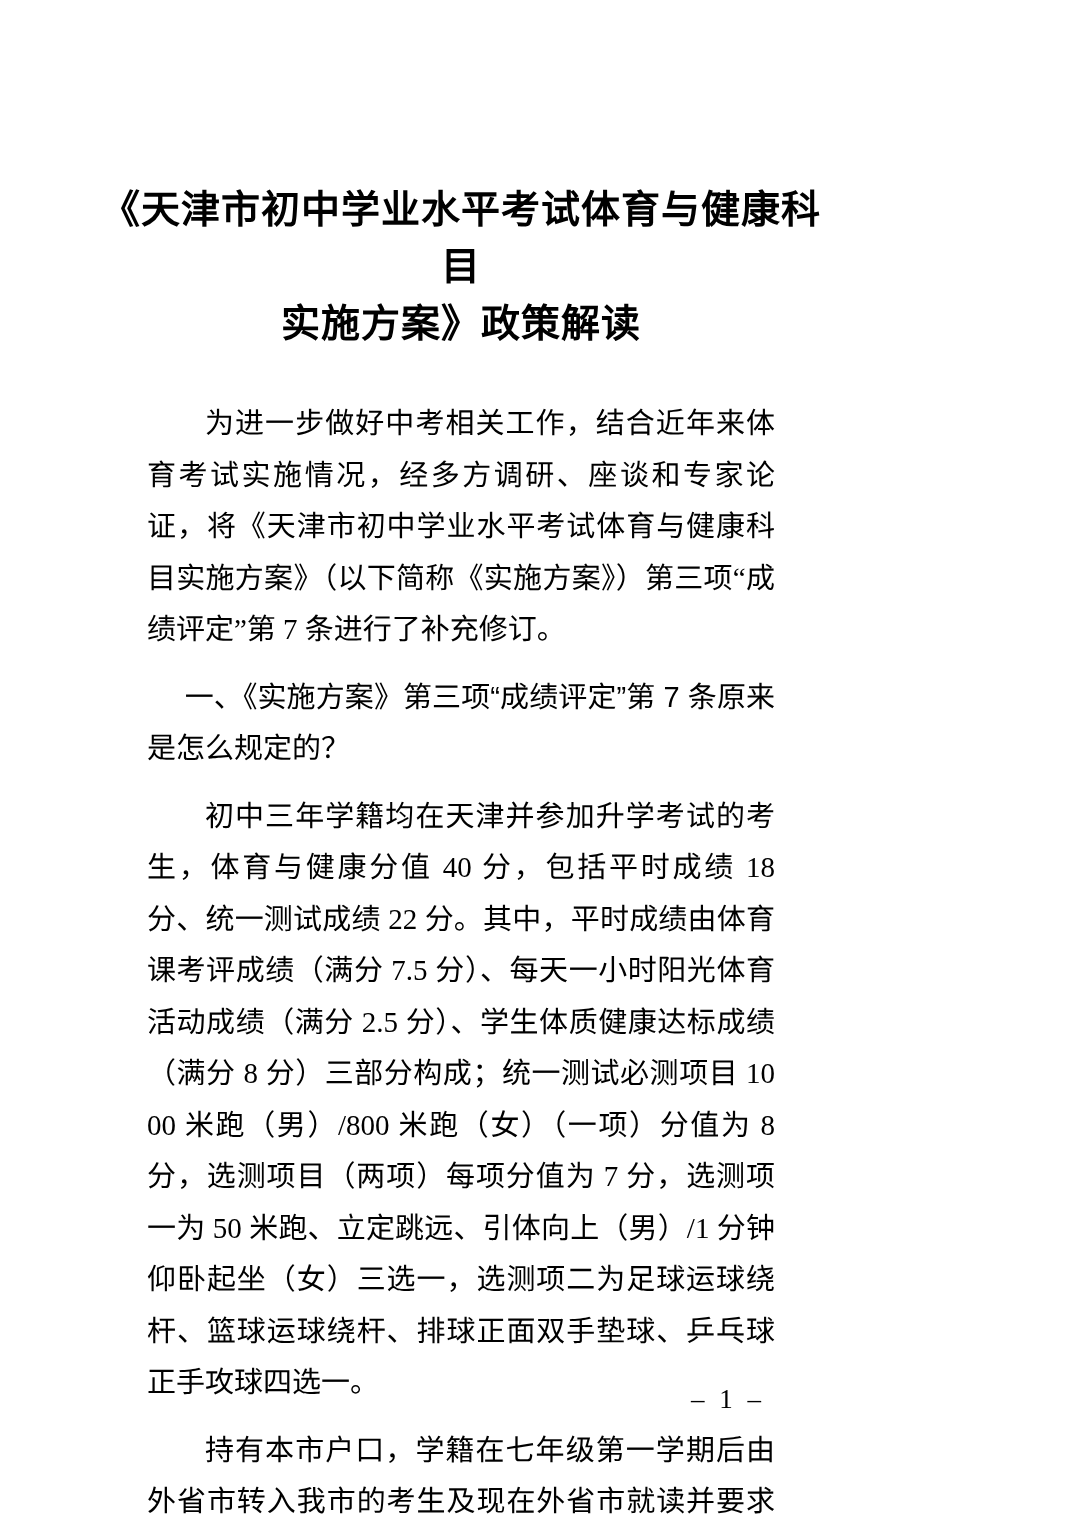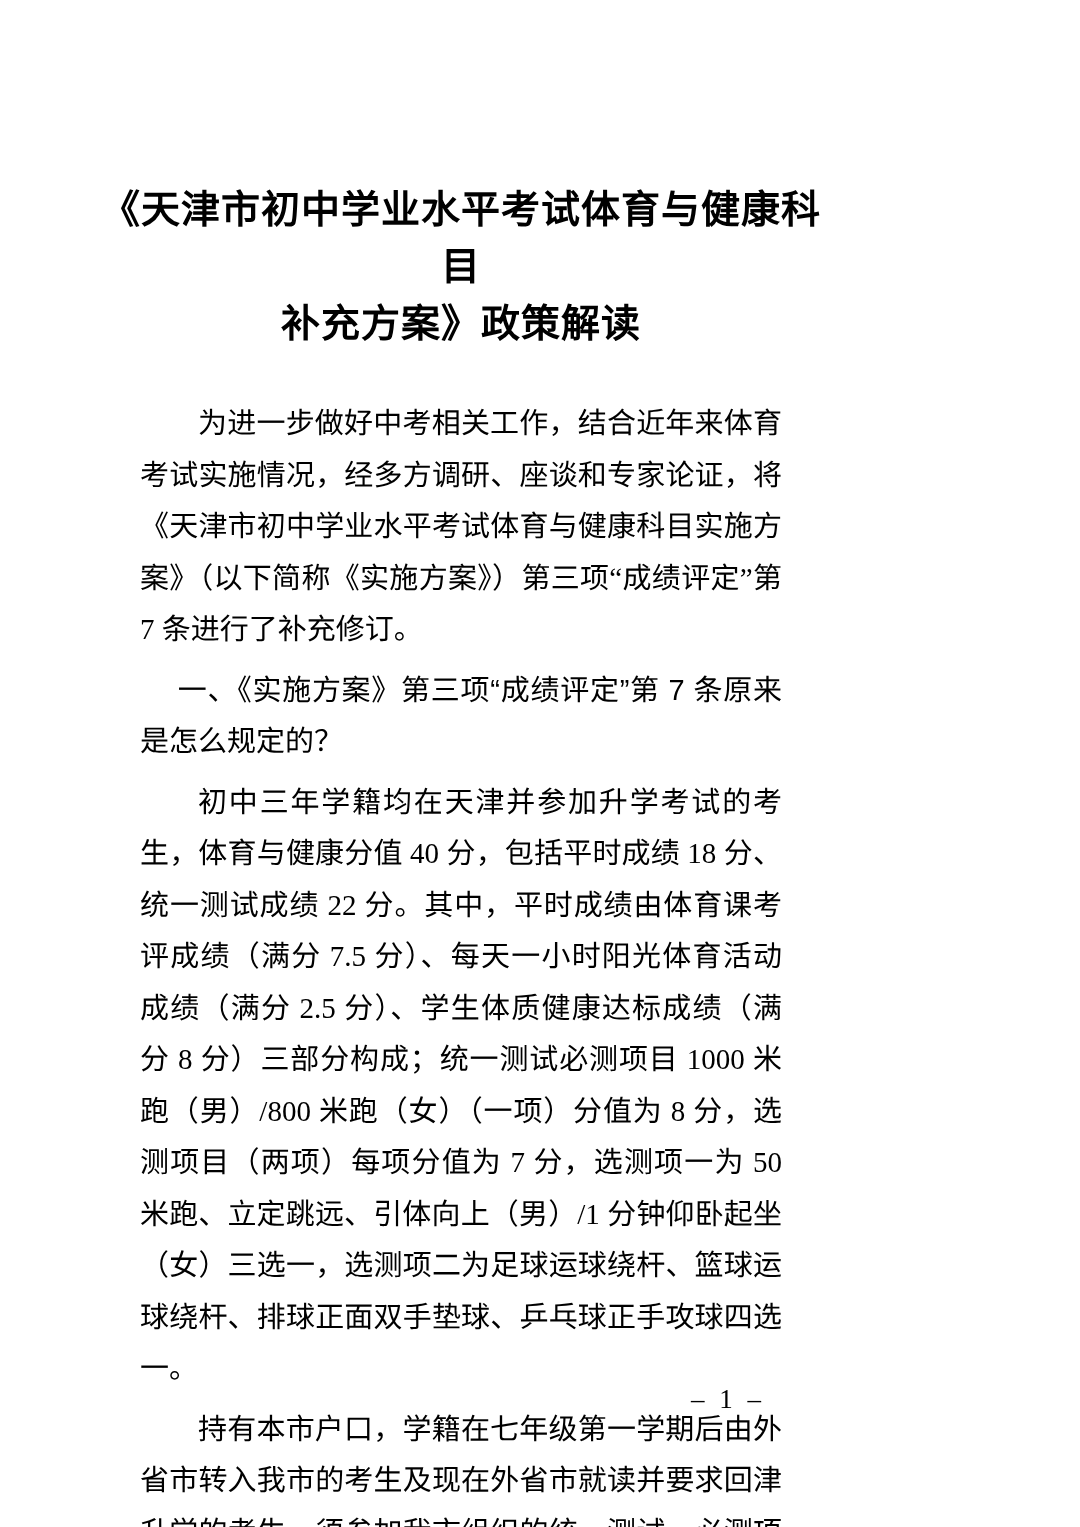--- a/index.html
+++ b/index.html
@@ -30,21 +30,21 @@
     display: block;
   }
   .doc-body {
     margin: 46px 131px 0 131px;
     font-size: 29px;
     line-height: 51.5px;
     text-align: justify;
     text-justify: inter-character;
   }
   .doc-body p {
-    margin: 9px;
+    margin: 16px;
     padding: 0;
     text-indent: 2em;
     word-break: break-all;
   }
   .doc-body p.section-heading {
     font-weight: normal;
     text-indent: 1.3em;
     font-family: "Liberation Sans", "DejaVu Sans", sans-serif;
     letter-spacing: 0;
   }
@@ -57,21 +57,21 @@
     font-family: "Liberation Serif", "DejaVu Serif", serif;
   }
 </style>
 </head>
 <body>
 
 <div class="page">
 
   <h1 class="doc-title">
     <span class="title-line">《天津市初中学业水平考试体育与健康科目</span>
-    <span class="title-line">补充方案》政策解读</span>
+    <span class="title-line">实施方案》政策解读</span>
   </h1>
 
   <div class="doc-body">
     <p>为进一步做好中考相关工作，结合近年来体育考试实施情况，经多方调研、座谈和专家论证，将《天津市初中学业水平考试体育与健康科目实施方案》（以下简称《实施方案》）第三项“成绩评定”第 7 条进行了补充修订。</p>
     <p class="section-heading">一、《实施方案》第三项“成绩评定”第 7 条原来是怎么规定的？</p>
     <p>初中三年学籍均在天津并参加升学考试的考生，体育与健康分值 40 分，包括平时成绩 18 分、统一测试成绩 22 分。其中，平时成绩由体育课考评成绩（满分 7.5 分）、每天一小时阳光体育活动成绩（满分 2.5 分）、学生体质健康达标成绩（满分 8 分）三部分构成；统一测试必测项目 1000 米跑（男）/800 米跑（女）（一项）分值为 8 分，选测项目（两项）每项分值为 7 分，选测项一为 50 米跑、立定跳远、引体向上（男）/1 分钟仰卧起坐（女）三选一，选测项二为足球运球绕杆、篮球运球绕杆、排球正面双手垫球、乒乓球正手攻球四选一。</p>
     <p>持有本市户口，学籍在七年级第一学期后由外省市转入我市的考生及现在外省市就读并要求回津升学的考生，须参加我市组织的统一测试，必测项目 1000 米跑（男）/800 米跑（女）（一项）分值为 14 分，选测项目（两项）每项分值为 13 分，选测项一为 50 米跑、立定跳远、引体向上（男）/1 分钟仰卧起坐（女）三选一，选</p>
   </div>
 
   <div class="page-number">– 1 –</div>

